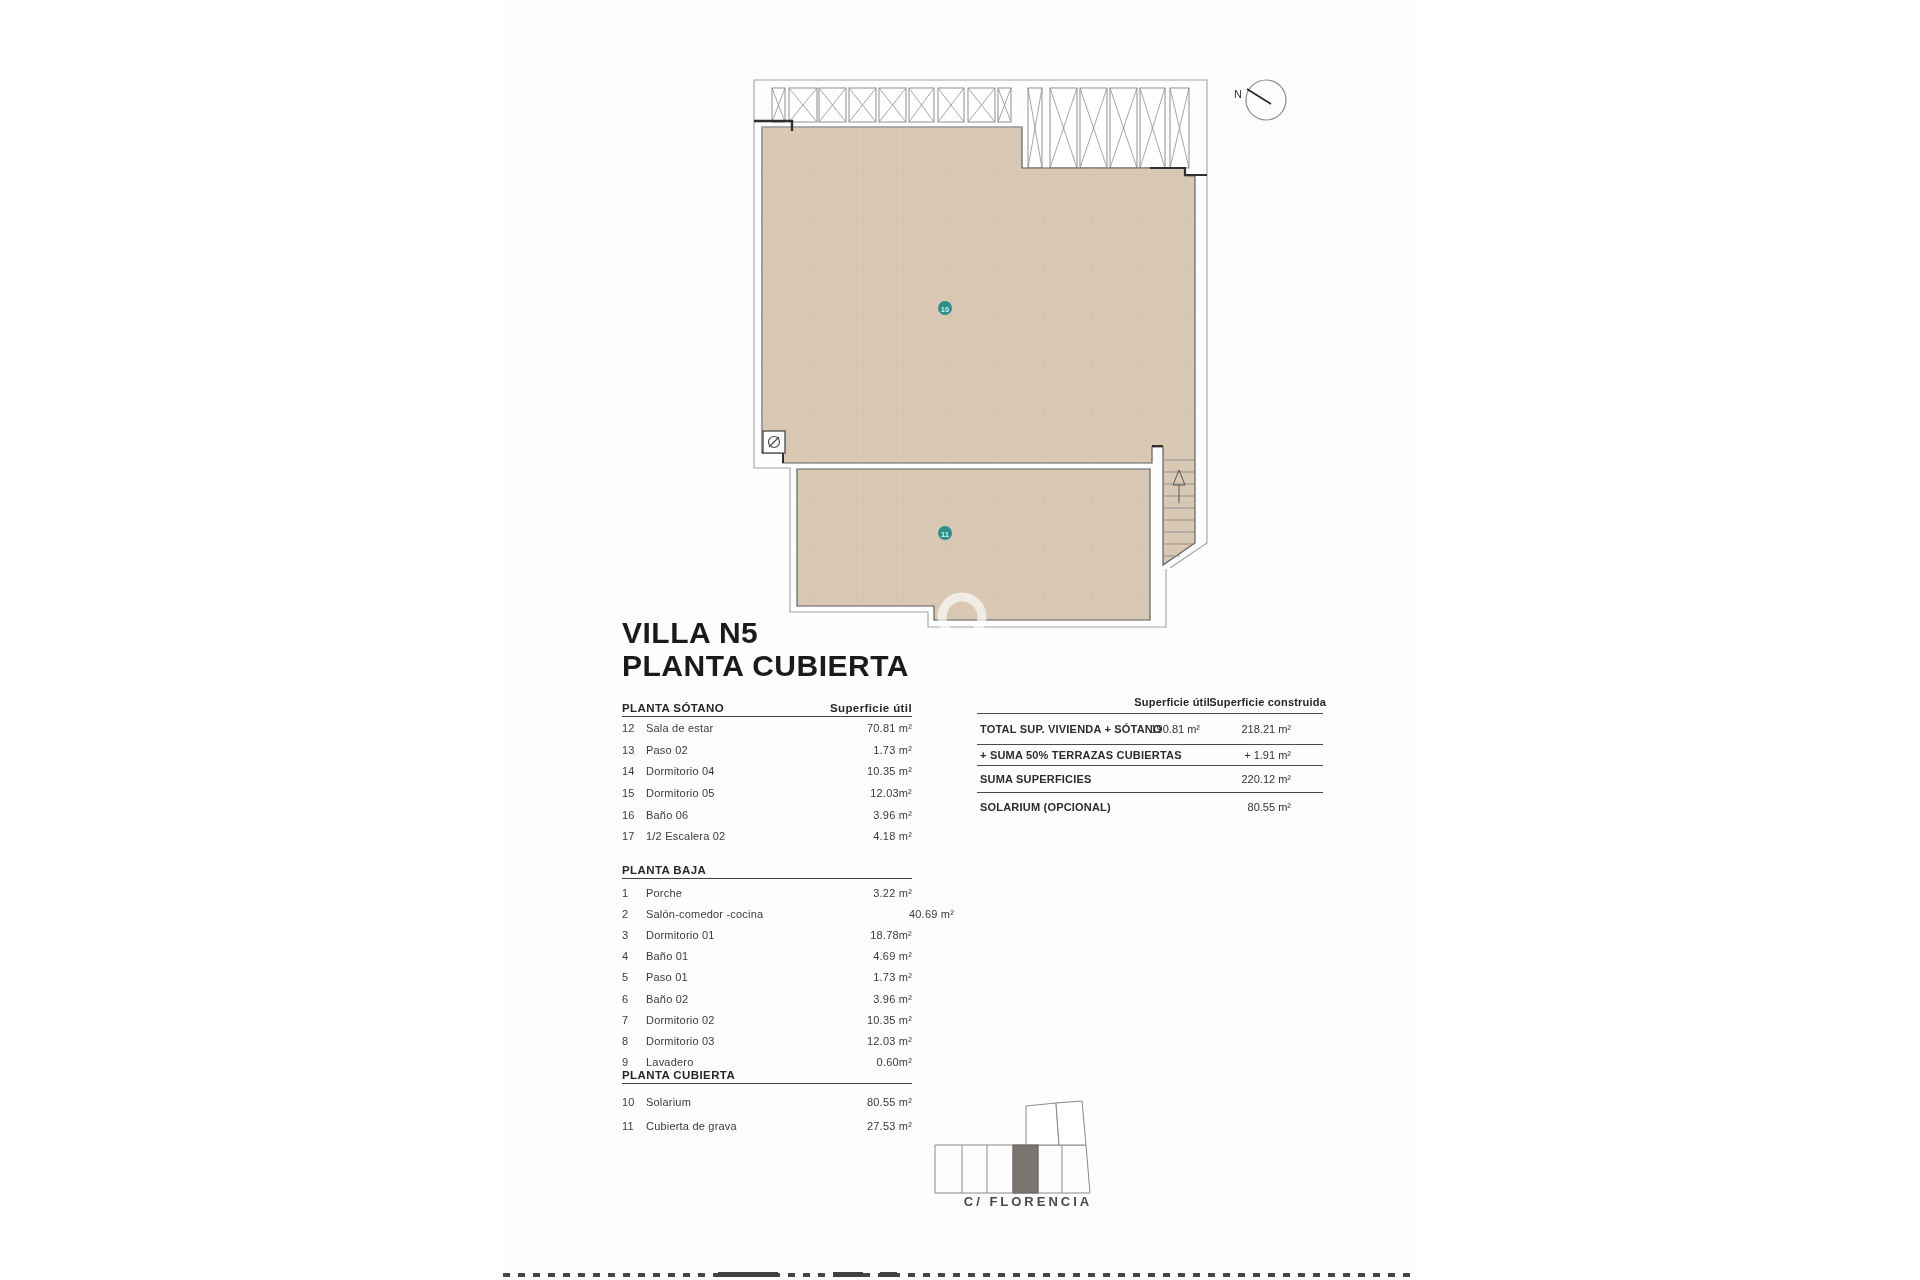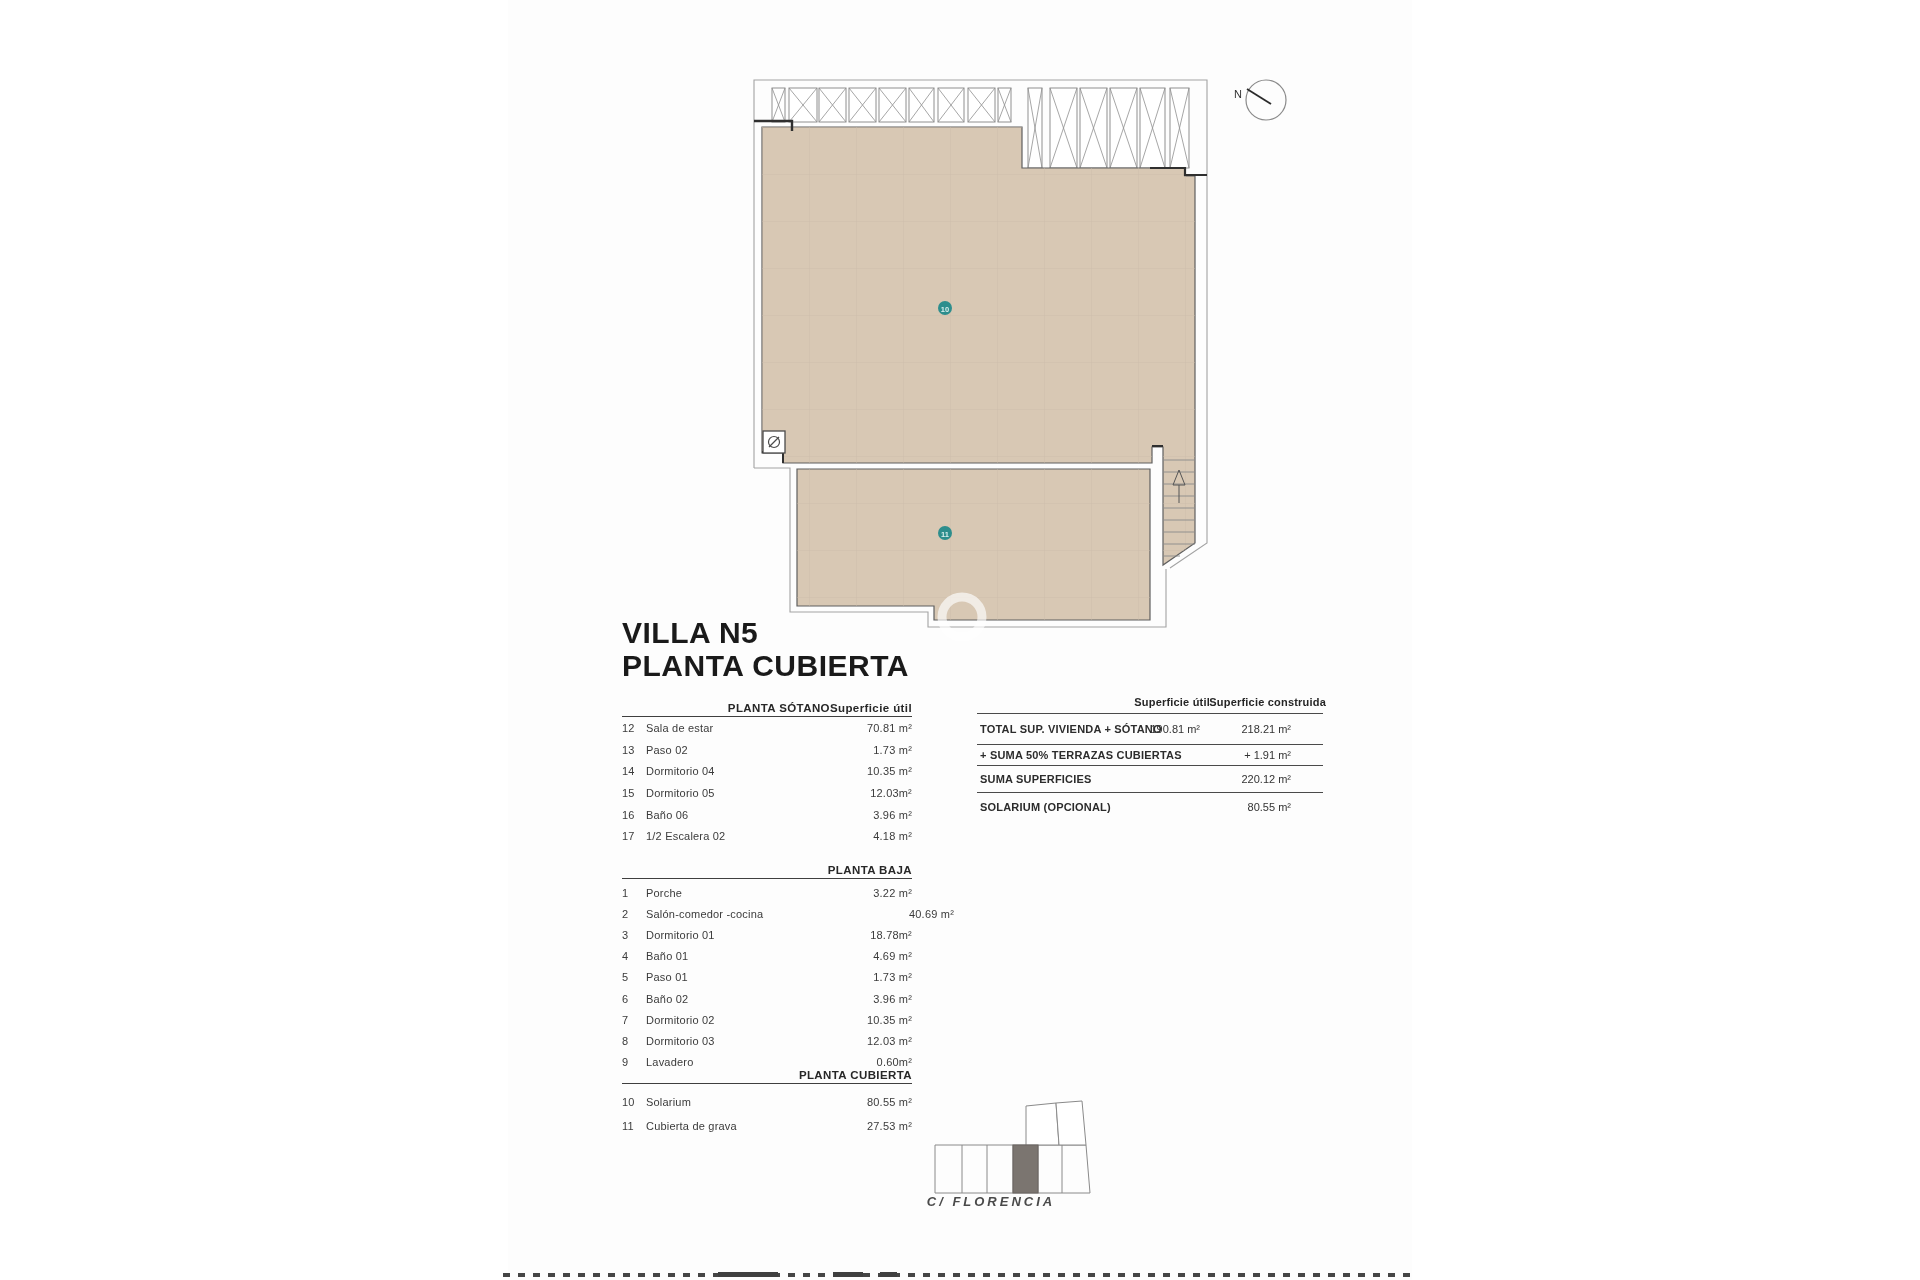--- a/index.html
+++ b/index.html
@@ -17,21 +17,21 @@
   
   .title{
     position:absolute;left:622px;top:616px;
     font-family:Liberation Sans, sans-serif;
     font-weight:700;font-size:30px;line-height:33px;color:#1a1a1a;letter-spacing:.5px;
   }
 
   
   #area-table{position:absolute;left:622px;top:692px;width:290px;color:#3b3b3b}
   .sec-head{
-    display:flex;justify-content:flex-end;align-items:flex-end;
+    display:flex;justify-content:space-between;align-items:flex-end;
     border-bottom:1.5px solid #3f3f3f;
     font-weight:700;font-size:11.5px;letter-spacing:.4px;color:#272727;
     padding-bottom:2px;
   }
   .sec1 .sec-head{height:22px}
   .sec2{margin-top:14px}
   .sec2 .sec-head{height:15px}
   .sec2 .rows{padding-top:3px}
   .sec3 .sec-head{height:8px}
   .sec3 .rows{padding-top:6px}
@@ -51,22 +51,22 @@
   .srow{position:relative;border-bottom:1.3px solid #4a4a4a;font-size:11px}
   .srow.r1{height:30px}.srow.r2{height:20px}.srow.r3{height:26px}
   .srow.r4{height:27px;border-bottom:none}
   .srow .slabel{position:absolute;left:3px;top:50%;transform:translateY(-50%);font-weight:700;letter-spacing:.2px;color:#2c2c2c;white-space:nowrap}
   .srow .sutil{position:absolute;right:123px;top:50%;transform:translateY(-50%);white-space:nowrap}
   .srow .sbuilt{position:absolute;right:32px;top:50%;transform:translateY(-50%);white-space:nowrap}
 
   
   #site-svg{position:absolute;left:925px;top:1090px}
   .street{
-    position:absolute;left:901px;top:1194px;width:180px;text-align:center;
-    font-size:13px;letter-spacing:3px;color:#4a4a4a;font-weight:700;white-space:nowrap;font-style:italic;
+    position:absolute;left:938px;top:1194px;width:180px;text-align:center;
+    font-size:13px;letter-spacing:3px;color:#4a4a4a;font-weight:700;white-space:nowrap;
   }
 
   
   .cutoff{position:absolute;left:503px;top:1273px;width:915px;height:4px;
     background:repeating-linear-gradient(90deg,#454545 0 7px,transparent 7px 15px)}
   .cut-long{position:absolute;top:1272px;height:5px;background:#3f3f3f}
   .cl1{left:718px;width:60px}
   .cl2{left:833px;width:30px}
   .cl3{left:880px;width:17px}
 </style>

